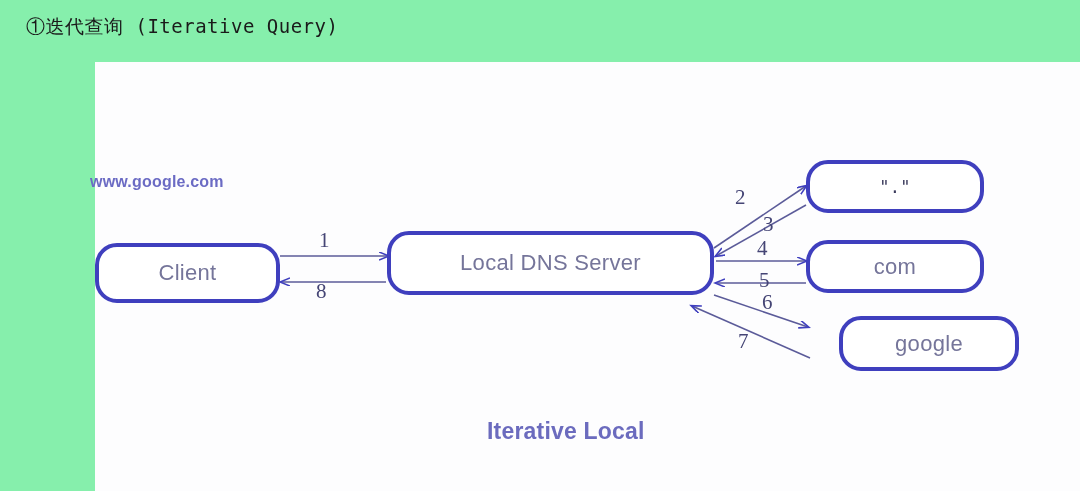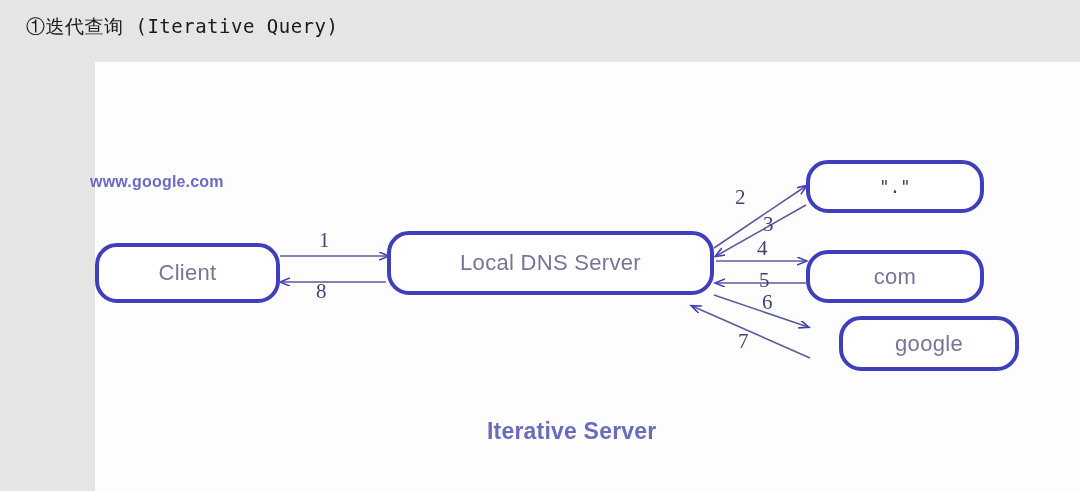--- a/index.html
+++ b/index.html
@@ -4,21 +4,21 @@
 <style>
   html, body {
     margin: 0;
     padding: 0;
     background: #ffffff;
   }
   #page {
     position: relative;
     width: 1080px;
     height: 491px;
-    background: #e5e5e5;
+    background: #86efac;
     overflow: hidden;
     font-family: "Liberation Sans", sans-serif;
   }
 
   
   #title {
     position: absolute;
     left: 26px;
     top: 14px;
     font-family: "DejaVu Sans Mono", "Liberation Mono", monospace;
@@ -141,31 +141,31 @@
   </div>
 
   <div class="node" id="n-client" style="left:95px; top:243px; width:185px; height:60px;">
     <span>Client</span>
   </div>
 
   <div class="node root-node" id="n-root" style="left:806px; top:160px; width:178px; height:53px;">
     <span>"."</span>
   </div>
 
-  <div class="node" id="n-com" style="left:806px; top:240px; width:178px; height:53px;margin-top:10px;">
+  <div class="node" id="n-com" style="left:806px; top:240px; width:178px; height:53px;">
     <span>com</span>
   </div>
 
   <div class="node" id="n-google" style="left:808px; top:316px; width:180px; height:55px;margin-left:31px;">
     <span>google</span>
   </div>
 
   <div class="flabel" id="url-label">www.google.com</div>
 
-  <div class="flabel" id="caption">Iterative Server</div>
+  <div class="flabel" id="caption">Iterative Local</div>
 
   <div class="arrow-num" style="left:319px; top:228px;">1</div>
   <div class="arrow-num" style="left:735px; top:185px;">2</div>
   <div class="arrow-num" style="left:763px; top:212px;">3</div>
   <div class="arrow-num" style="left:757px; top:236px;">4</div>
   <div class="arrow-num" style="left:759px; top:268px;">5</div>
   <div class="arrow-num" style="left:762px; top:290px;">6</div>
   <div class="arrow-num" style="left:738px; top:329px;">7</div>
   <div class="arrow-num" style="left:316px; top:279px;">8</div>
 

